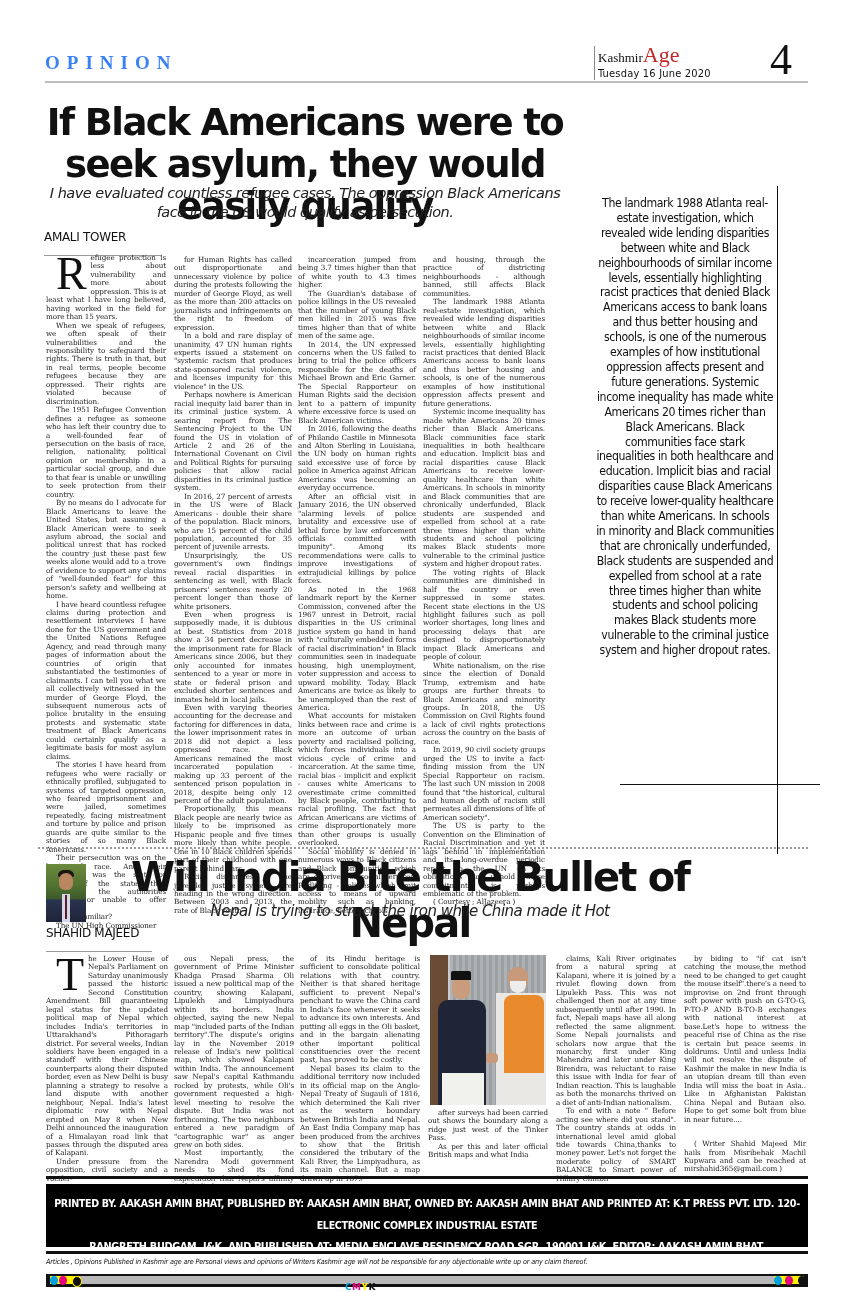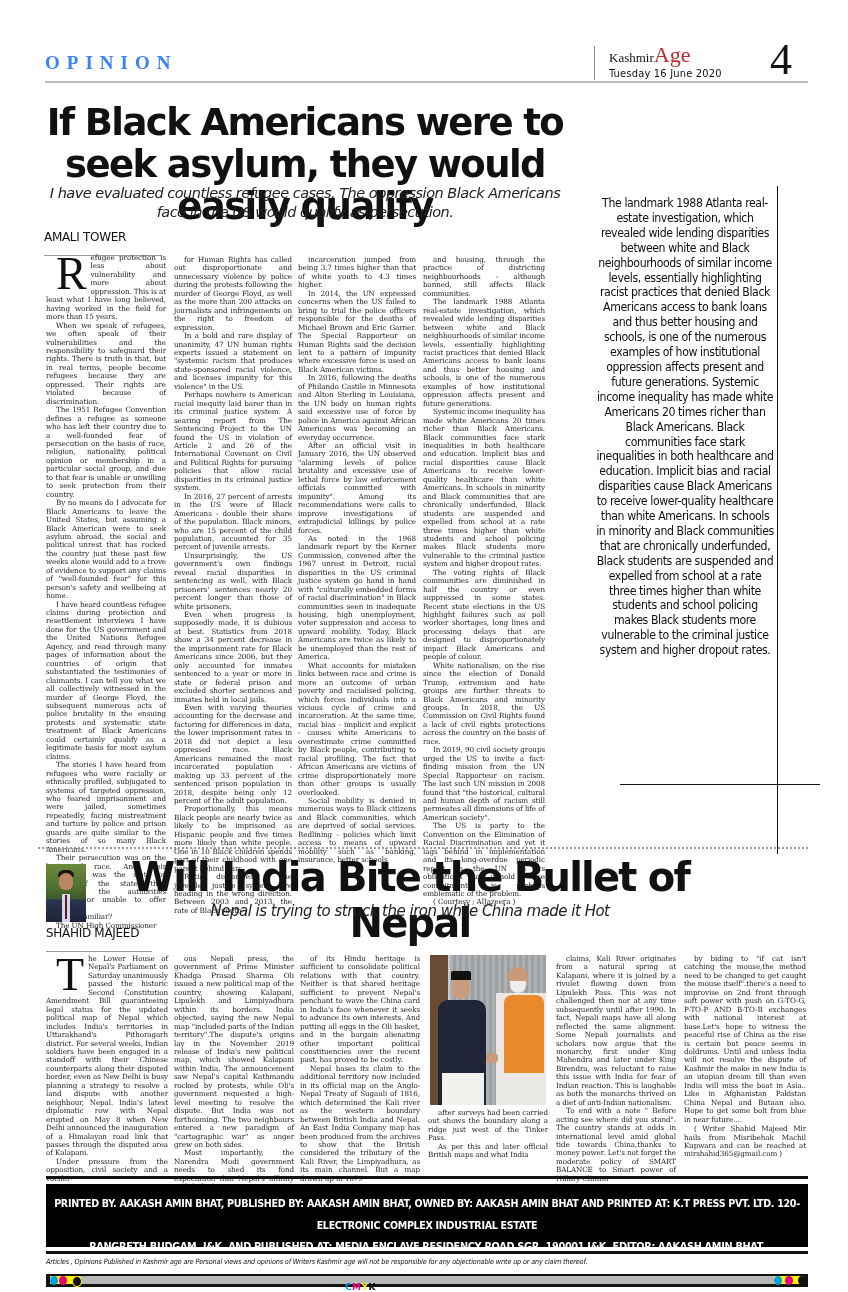--- a/index.html
+++ b/index.html
@@ -1,19 +1,19 @@
 <!DOCTYPE html>
 <html><head>
 <meta charset="utf-8">
 <style>
   html,body{margin:0;padding:0;background:#fff;}
   body{width:848px;height:1292px;position:relative;overflow:hidden;font-family:"DejaVu Serif",serif;color:#1a1a1a;}
   .abs{position:absolute;}
   .section-label{left:45px;top:52px;font-family:Liberation Serif, serif;font-weight:bold;font-size:19px;letter-spacing:7px;color:#3b82f6;}
-  .masthead{left:594px;top:46px;border-left:1px solid #888;padding-left:14px;}
+  .masthead{left:594px;top:46px;border-left:1px solid #888;padding-left:3px;}
   .brand{font-family:"Liberation Serif",serif;font-size:18px;line-height:18px;color:#111;}
   .brand .ka{font-size:13px;}
   .brand .age{color:#c0282d;font-size:22px;}
   .pub-date{font-family:"DejaVu Sans Condensed","DejaVu Sans",sans-serif;font-size:11px;color:#111;letter-spacing:0.2px;}
   .page-num{left:770px;top:38px;font-family:"Liberation Serif",serif;font-size:44px;line-height:44px;color:#111;}
   .top-rule{left:45px;top:81px;width:763px;height:2px;background:#bdbdbd;}
 
   .headline1{left:40px;top:102px;width:530px;text-align:center;font-family:"DejaVu Sans",sans-serif;font-weight:bold;font-size:37px;line-height:42px;letter-spacing:-1.6px;color:#111;}
   .dek1{left:40px;top:184px;width:530px;text-align:center;font-family:"DejaVu Sans",sans-serif;font-style:italic;font-size:14.5px;line-height:19px;letter-spacing:-0.5px;color:#222;}
   .byline{font-family:"DejaVu Sans",sans-serif;font-size:12px;letter-spacing:-0.3px;color:#111;border-bottom:1px solid #999;padding-bottom:11px;}
@@ -97,20 +97,21 @@
     <p>Perhaps nowhere is American racial inequity laid barer than in its criminal justice system. A searing report from The Sentencing Project to the UN found the US in violation of Article 2 and 26 of the International Covenant on Civil and Political Rights for pursuing policies that allow racial disparities in its criminal justice system.</p>
     <p>In 2016, 27 percent of arrests in the US were of Black Americans - double their share of the population. Black minors, who are 15 percent of the child population, accounted for 35 percent of juvenile arrests.</p>
     <p>Unsurprisingly, the US government's own findings reveal racial disparities in sentencing as well, with Black prisoners' sentences nearly 20 percent longer than those of white prisoners.</p>
     <p>Even when progress is supposedly made, it is dubious at best. Statistics from 2018 show a 34 percent decrease in the imprisonment rate for Black Americans since 2006, but they only accounted for inmates sentenced to a year or more in state or federal prison and excluded shorter sentences and inmates held in local jails.</p>
     <p>Even with varying theories accounting for the decrease and factoring for differences in data, the lower imprisonment rates in 2018 did not depict a less oppressed race. Black Americans remained the most incarcerated population - making up 33 percent of the sentenced prison population in 2018, despite being only 12 percent of the adult population.</p>
     <p>Proportionally, this means Black people are nearly twice as likely to be imprisoned as Hispanic people and five times more likely than white people. One in 10 Black children spends part of their childhood with one parent behind bars.</p>
     <p>Racial disparities in the juvenile justice system are heading in the wrong direction. Between 2003 and 2013, the rate of Black youth</p>
   </div>
 <div class="abs col" style="left:298px;top:256px;width:118px;">
     <p>incarceration jumped from being 3.7 times higher than that of white youth to 4.3 times higher.</p>
+    <p>The Guardian's database of police killings in the US revealed that the number of young Black men killed in 2015 was five times higher than that of white men of the same age.</p>
     <p>In 2014, the UN expressed concerns when the US failed to bring to trial the police officers responsible for the deaths of Michael Brown and Eric Garner. The Special Rapporteur on Human Rights said the decision lent to a pattern of impunity where excessive force is used on Black American victims.</p>
     <p>In 2016, following the deaths of Philando Castile in Minnesota and Alton Sterling in Louisiana, the UN body on human rights said excessive use of force by police in America against African Americans was becoming an everyday occurrence.</p>
     <p>After an official visit in January 2016, the UN observed "alarming levels of police brutality and excessive use of lethal force by law enforcement officials committed with impunity". Among its recommendations were calls to improve investigations of extrajudicial killings by police forces.</p>
     <p>As noted in the 1968 landmark report by the Kerner Commission, convened after the 1967 unrest in Detroit, racial disparities in the US criminal justice system go hand in hand with "culturally embedded forms of racial discrimination" in Black communities seen in inadequate housing, high unemployment, voter suppression and access to upward mobility. Today, Black Americans are twice as likely to be unemployed than the rest of America.</p>
     <p>What accounts for mistaken links between race and crime is more an outcome of urban poverty and racialised policing, which forces individuals into a vicious cycle of crime and incarceration. At the same time, racial bias - implicit and explicit - causes white Americans to overestimate crime committed by Black people, contributing to racial profiling. The fact that African Americans are victims of crime disproportionately more than other groups is usually overlooked.</p>
     <p>Social mobility is denied in numerous ways to Black citizens and Black communities, which are deprived of social services. Redlining - policies which limit access to means of upward mobility such as banking, insurance, better schools</p>
   </div>
 <div class="abs col" style="left:423px;top:256px;width:122px;">
     <p>and housing, through the practice of districting neighbourhoods - although banned, still affects Black communities.</p>
     <p>The landmark 1988 Atlanta real-estate investigation, which revealed wide lending disparities between white and Black neighbourhoods of similar income levels, essentially highlighting racist practices that denied Black Americans access to bank loans and thus better housing and schools, is one of the numerous examples of how institutional oppression affects present and future generations.</p>
@@ -171,21 +172,21 @@
   </div>
 
 <div class="abs col" style="left:556px;top:955px;width:120px;">
     <p>claims, Kali River originates from a natural spring at Kalapani, where it is joined by a rivulet flowing down from Lipulekh Pass. This was not challenged then nor at any time subsequently until after 1990. In fact, Nepali maps have all along reflected the same alignment. Some Nepali journalists and scholars now argue that the monarchy, first under King Mahendra and later under King Birendra, was reluctant to raise this issue with India for fear of Indian reaction. This is laughable as both the monarchs thrived on a diet of anti-Indian nationalism.</p>
     <p>To end with a note " Before acting see where did you stand". The country stands at odds in international level amid global tide towards China,thanks to money power. Let's not forget the moderate policy of SMART BALANCE to Smart power of Hillary Clinton</p>
   </div>
 <div class="abs col" style="left:684px;top:955px;width:122px;">
   <div>
       <p>by biding to "if cat isn't catching the mouse,the method need to be changed to get caught the mouse itself".there's a need to improvise on 2nd front through soft power with push on G-TO-G, P-TO-P AND B-TO-B exchanges with national interest at base.Let's hope to witness the peaceful rise of China as the rise is certain but peace seems in doldrums. Until and unless India will not resolve the dispute of Kashmir the make in new India is an utopian dream till than even India will miss the boat in Asia.. Like in Afghanistan Pakistan China Nepal and Butaan also. Hope to get some bolt from blue in near future....</p>
     </div>
-  <p style="margin-top:1px;">( Writer Shahid Majeed Mir hails from Misribehak Machil Kupwara and can be reached at mirshahid365@gmail.com )</p>
+  <p style="margin-top:16px;">( Writer Shahid Majeed Mir hails from Misribehak Machil Kupwara and can be reached at mirshahid365@gmail.com )</p>
 </div>
 
 <div class="abs footer-rule1"></div>
 <div class="abs imprint">
   <div>PRINTED BY. AAKASH AMIN BHAT, PUBLISHED BY: AAKASH AMIN BHAT, OWNED BY: AAKASH AMIN BHAT AND  PRINTED AT: K.T PRESS PVT. LTD. 120- ELECTRONIC COMPLEX INDUSTRIAL ESTATE</div>
   <div class="l2"><span>RANGRETH BUDGAM, J&amp;K. AND PUBLISHED AT: MEDIA ENCLAVE RESIDENCY ROAD SGR. 190001 J&amp;K. EDITOR: AAKASH AMIN BHAT,</span> <span class="reg">JKENG/2006/23952</span></div>
 </div>
 <div class="abs footer-rule2"></div>
 <div class="abs disclaimer">Articles , Opinions Published in Kashmir age are Personal views and opinions of Writers Kashmir age will not be responsible for any objectionable write up or any claim thereof.</div>
 

